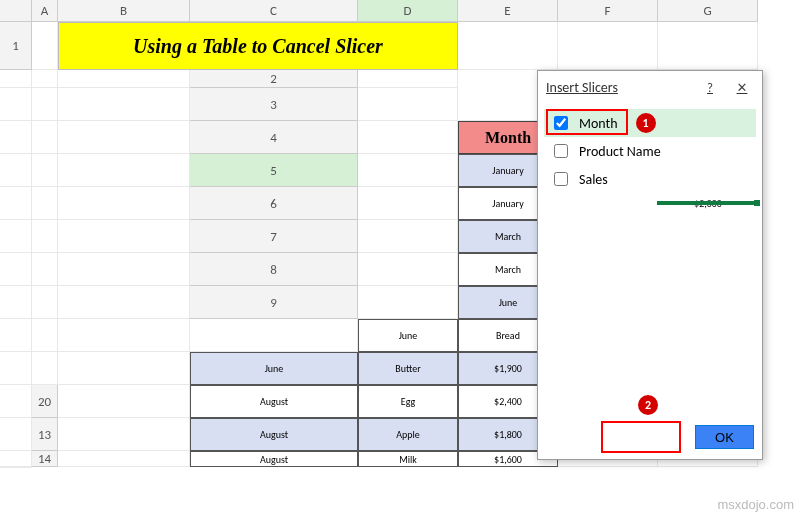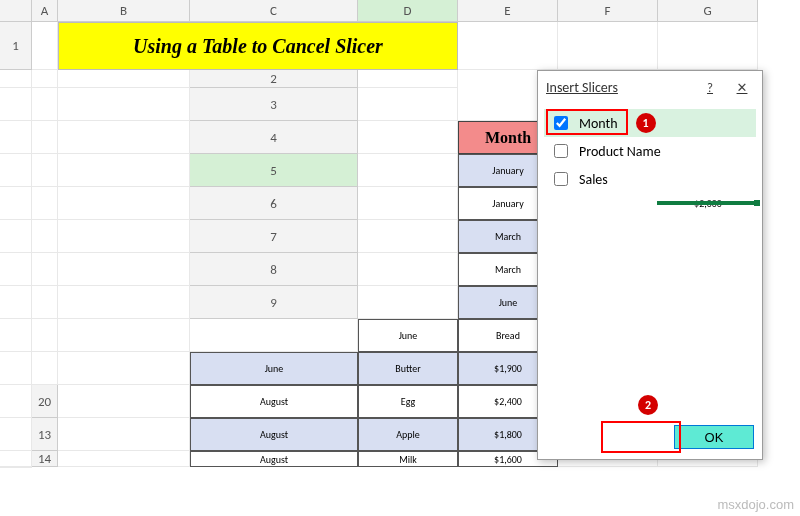--- a/index.html
+++ b/index.html
@@ -171,23 +171,23 @@
     margin-left: 10px;
   }
   .dialog-footer {
     padding: 10px 8px;
     display: flex;
     justify-content: flex-end;
     gap: 6px;
     position: relative;
   }
   .btn {
-    width: 80px;
+    width: 59px;
     height: 24px;
-    background: #5eead4;
+    background: #3b82f6;
     border: 1px solid #adadad;
     font-size: 13px;
     cursor: pointer;
   }
   .btn.ok { border: 1px solid #0078d7; }
   .red-box-ok {
     position: absolute;
     left: 63px;
     bottom: 6px;
     width: 80px;

